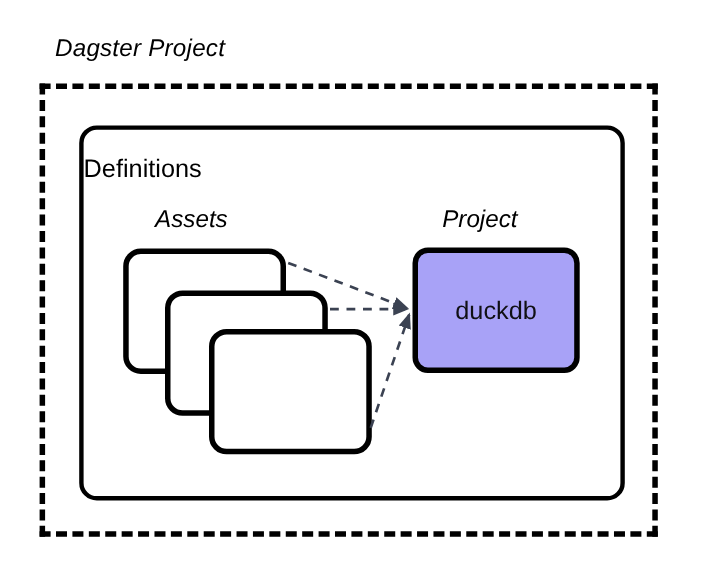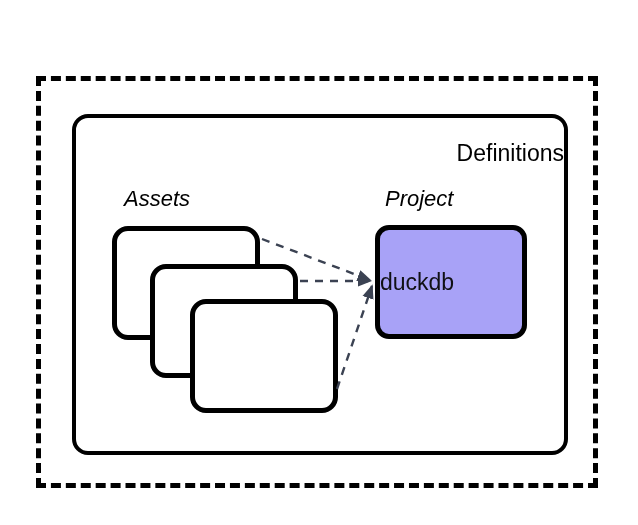--- a/index.html
+++ b/index.html
@@ -57,35 +57,36 @@
     border: 4px solid #000000;
     border-radius: 16px;
     background: #ffffff;
   }
 
   .definitions-label {
     position: absolute;
     left: 0;
     top: 22px;
     width: 100%;
-    text-align: right;
+    text-align: left;
     font-size: 23px;
     font-weight: 400;
     font-style: normal;
     color: #000000;
   }
 
   
   .group-label {
     position: absolute;
     font-size: 22px;
     font-style: italic;
     font-weight: 400;
     color: #000000;
     white-space: nowrap;
+    margin-left: 17px;
   }
   .group-label.assets   { left: 124px; top: 186px; }
   .group-label.resource { left: 385px; top: 186px; }
 
   
   .asset-card {
     position: absolute;
     width: 148px;
     height: 114px;
     box-sizing: border-box;
@@ -103,21 +104,21 @@
     left: 375px;
     top: 225px;
     width: 152px;
     height: 114px;
     box-sizing: border-box;
     border: 5px solid #000000;
     border-radius: 14px;
     background: #a8a2f7;
     display: flex;
     align-items: center;
-    justify-content: flex-start;
+    justify-content: center;
     z-index: 6;
   }
   .resource-label {
     font-size: 23px;
     font-weight: 400;
     font-style: normal;
     color: #101014;
   }
 
   
@@ -129,20 +130,21 @@
     height: 525px;
     z-index: 7;
     pointer-events: none;
   }
 </style>
 </head>
 <body>
 
 <div id="canvas">
 
+  <div class="project-label">Dagster Project</div>
 
   <div class="project-box"></div>
 
   <div class="definitions-box">
     <div class="definitions-label">Definitions</div>
   </div>
 
   <div class="group-label assets">Assets</div>
 
   <div class="group-label resource">Project</div>

